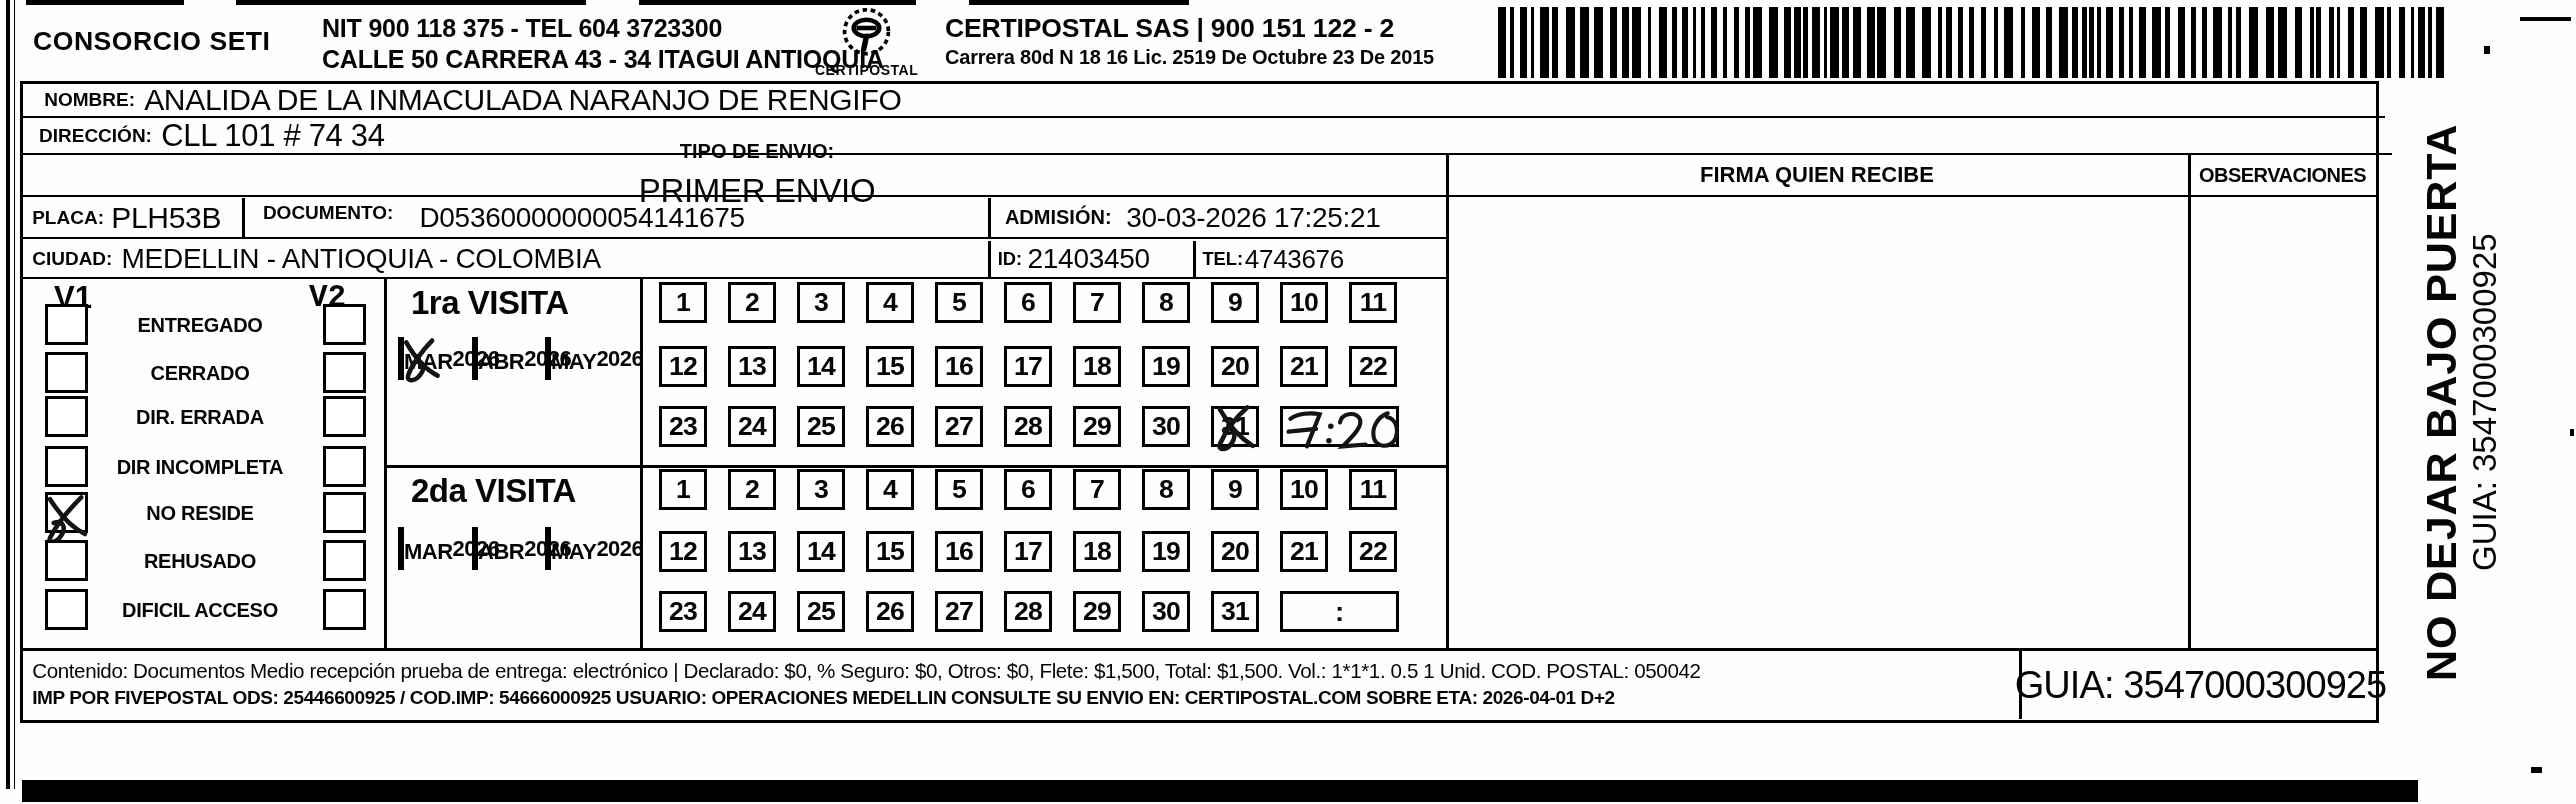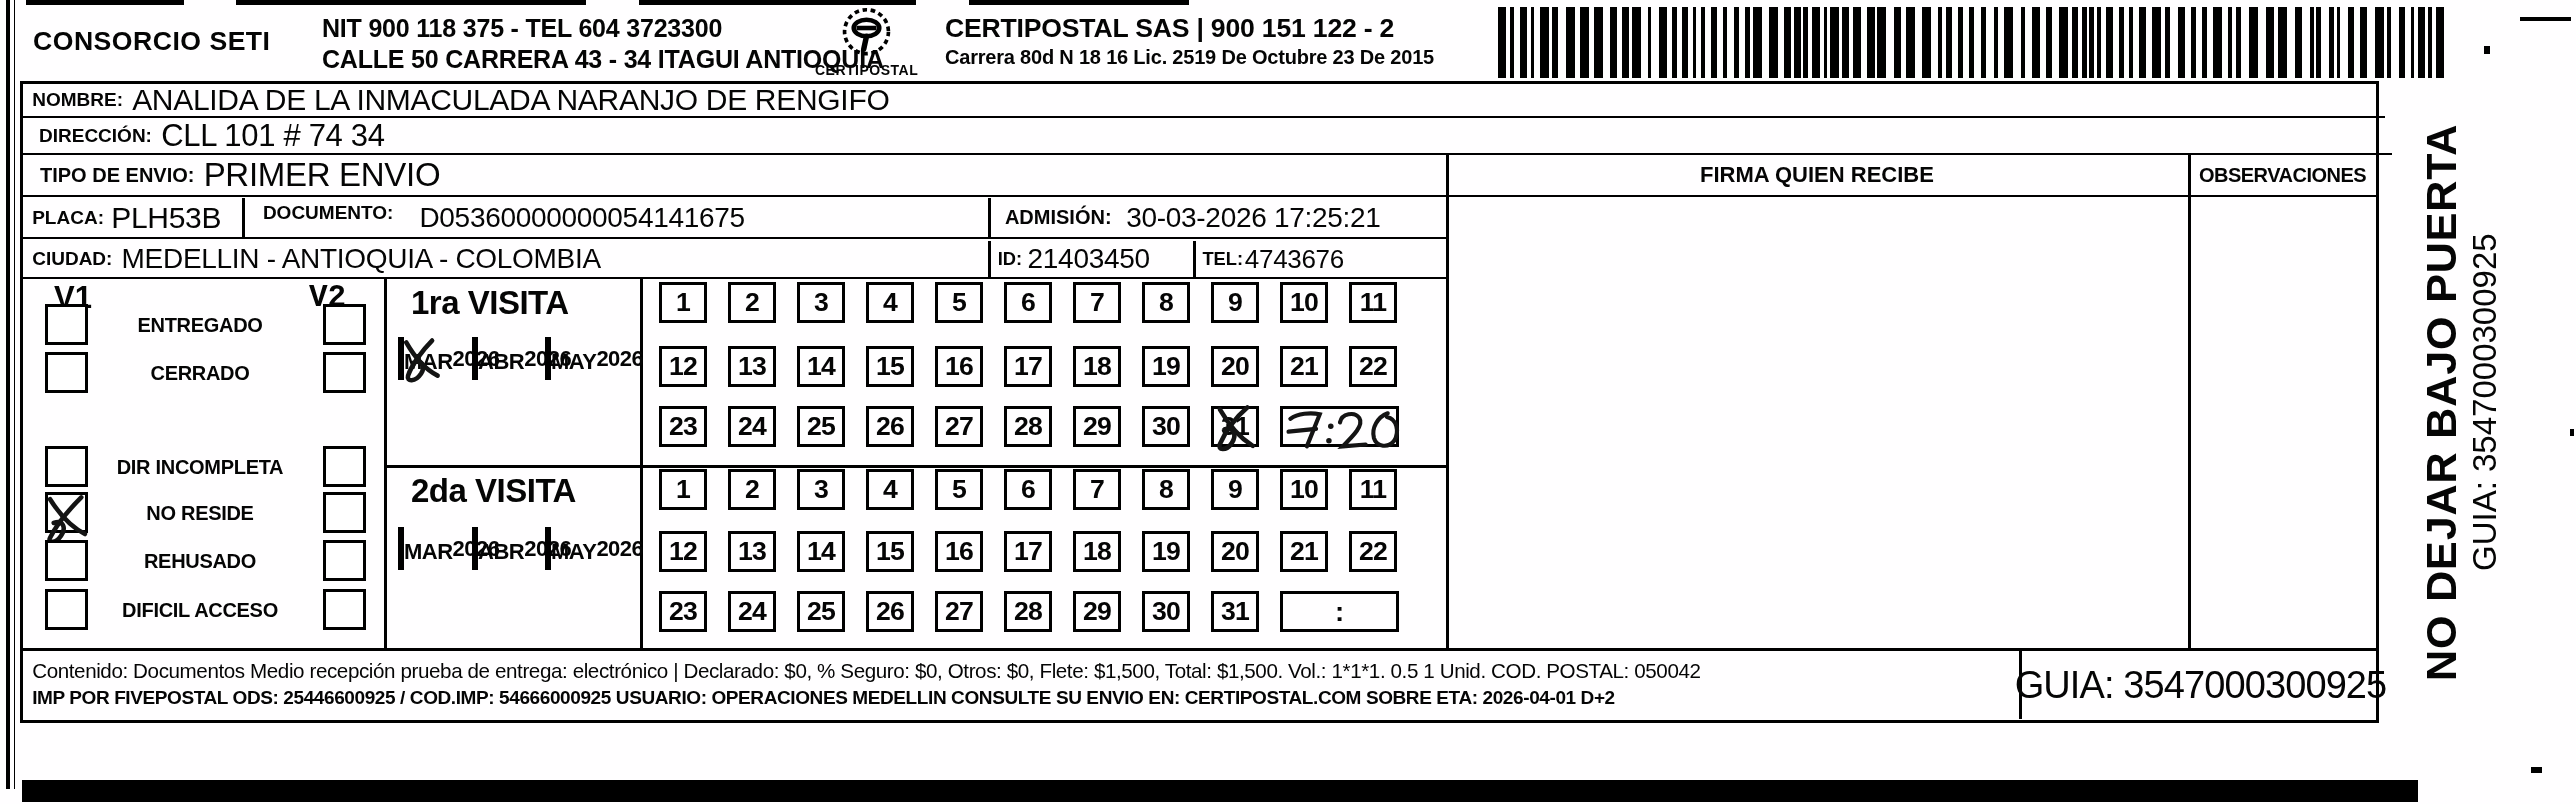--- a/index.html
+++ b/index.html
@@ -176,31 +176,31 @@
       <i style="width: 6.4px; margin-right: 6.4px;"></i>
       <i style="width: 2.7px; margin-right: 3.7px;"></i>
       <i style="width: 7.3px; margin-right: 2.7px;"></i>
       <i style="width: 4.6px; margin-right: 3.7px;"></i>
       <i style="width: 8.2px; margin-right: 5.5px;"></i>
     </div>
 
   <div class="abs form">
 
     <div class="row" style="top:0;width:2353px;height:32px;padding-left:9.2px;gap:9.2px;">
-      <span class="lbl" style="font-size:19px;">NOMBRE:</span>
+      <span class="lbl" style="font-size:19px;margin-left:12px;">NOMBRE:</span>
       <span class="val" style="font-size:30px;">ANALIDA DE LA INMACULADA NARANJO DE RENGIFO</span>
     </div>
 
     <div class="row" style="top:35px;width:2353px;height:34px;padding-left:16px;gap:9.2px;">
       <span class="lbl" style="font-size:19px;">DIRECCIÓN:</span>
       <span class="val" style="font-size:31px;">CLL 101 # 74 34</span>
     </div>
 
     <div class="row" style="top:71px;width:2353px;height:40px;">
-      <span style="display:flex;align-items:center;gap:9.2px;padding-left:17px;width:1414px;">
+      <span style="display:flex;align-items:center;gap:9.2px;padding-left:27px;width:1414px;flex-direction:column;">
         <span class="lbl" style="font-size:20px;">TIPO DE ENVIO:</span>
         <span class="val" style="font-size:33px;">PRIMER ENVIO</span>
       </span>
       <span class="hdrcell" style="left:1423px;width:742px;height:40px;font-size:22px;">FIRMA QUIEN RECIBE</span>
       <span class="hdrcell" style="left:2165px;width:189px;height:40px;font-size:20px;letter-spacing:-0.5px;">OBSERVACIONES</span>
     </div>
 
     <div class="row" style="top:114px;width:1423px;height:39px;">
       <span style="display:flex;align-items:center;gap:7.3px;padding-left:9.2px;width:216px;">
         <span class="lbl" style="font-size:19px;">PLACA:</span>
@@ -246,20 +246,25 @@
     <div class="sthead" style="left:286px;top:196px;font-family:Liberation Mono, monospace;">V2</div>
 
     <div class="st-row" style="top:220px;">
       <span class="cb cb1"></span>
       <span class="st-lbl">ENTREGADO</span>
       <span class="cb cb2"></span>
     </div>
     <div class="st-row" style="top:268px;">
       <span class="cb cb1"></span>
       <span class="st-lbl">CERRADO</span>
+      <span class="cb cb2"></span>
+    </div>
+    <div class="st-row" style="top:312px;">
+      <span class="cb cb1"></span>
+      <span class="st-lbl">DIR. ERRADA</span>
       <span class="cb cb2"></span>
     </div>
     <div class="st-row" style="top:362px;">
       <span class="cb cb1"></span>
       <span class="st-lbl">DIR INCOMPLETA</span>
       <span class="cb cb2"></span>
     </div>
     <div class="st-row" style="top:408px;">
       <span class="cb cb1">
         <svg class="hw" style="left:-9.2px;top:-5.5px;" width="57" height="55" viewBox="0 0 62 60">

